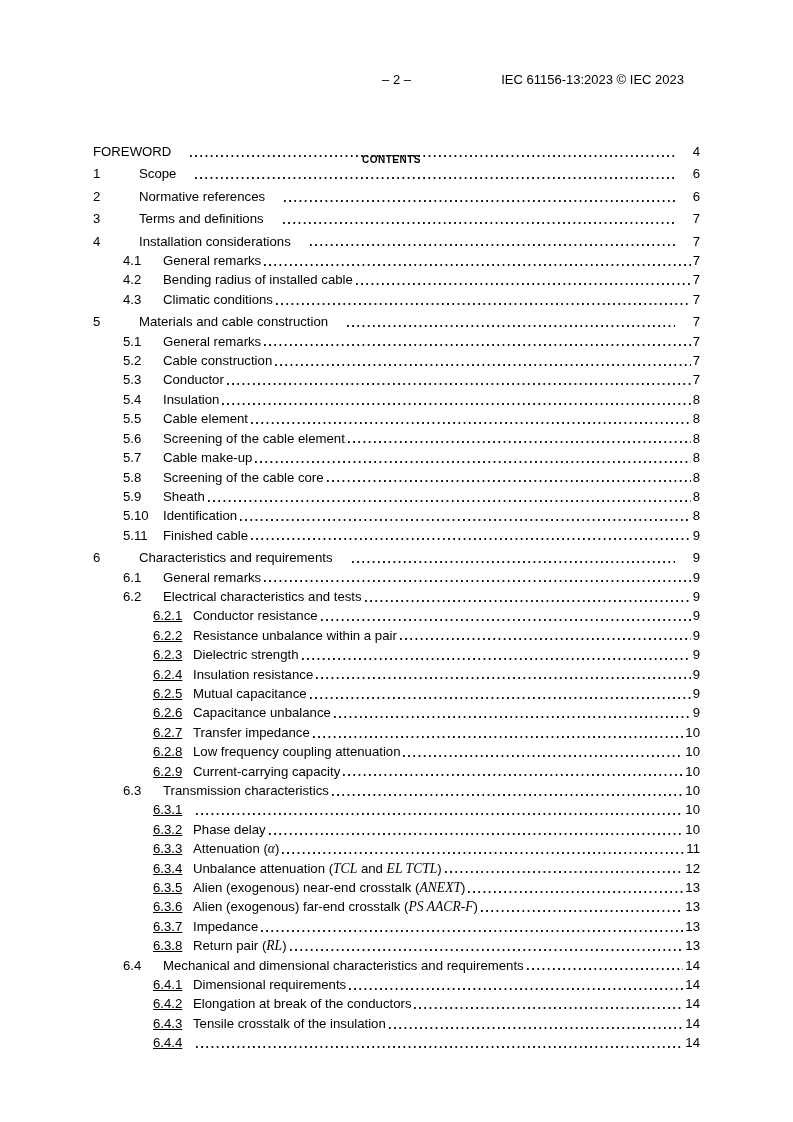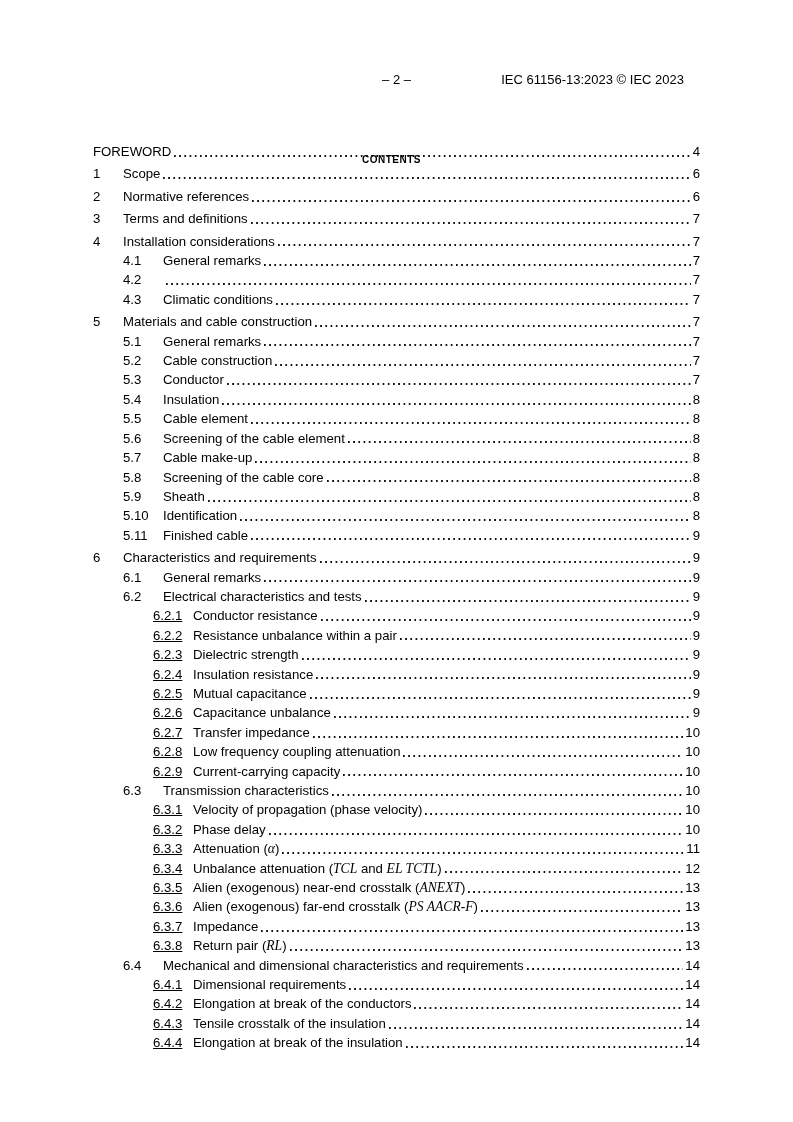--- a/index.html
+++ b/index.html
@@ -38,21 +38,21 @@
   }
   .toc-row {
     display: flex;
     align-items: stretch;
     line-height: 19.4px;
     min-height: 19.4px;
     white-space: nowrap;
   }
   .toc-row.gap { margin-top: 3px; }
   .toc-row .num { flex: 0 0 auto; }
-  .toc-row.lvl0 { padding-left: 0; }
+  .toc-row.lvl0 { padding-left: 0; gap: 16px; }
   .toc-row.lvl0 .num { width: 30px; }
   .toc-row.lvl1 { padding-left: 30px; }
   .toc-row.lvl1 .num { width: 40px; }
   .toc-row.lvl2 { padding-left: 60px; }
   .toc-row.lvl2 .num { width: 40px; text-decoration: underline; }
   .toc-row .label { flex: 0 1 auto; overflow: hidden; }
   .toc-row .leader {
     flex: 1 1 8px;
     margin: 0 2px 0 3px;
     background-image: radial-gradient(circle at 1px 1px, #111 0.85px, transparent 1.25px);
@@ -110,20 +110,21 @@
         <span class="pg">7</span>
       </div>
       <div class="toc-row lvl1">
         <span class="num">4.1</span>
         <span class="label">General remarks</span>
         <span class="leader"></span>
         <span class="pg">7</span>
       </div>
       <div class="toc-row lvl1">
         <span class="num">4.2</span>
+        <span class="label">Bending radius of installed cable</span>
         <span class="leader"></span>
         <span class="pg">7</span>
       </div>
       <div class="toc-row lvl1">
         <span class="num">4.3</span>
         <span class="label">Climatic conditions</span>
         <span class="leader"></span>
         <span class="pg">7</span>
       </div>
       <div class="toc-row lvl0 gap">
@@ -271,21 +272,20 @@
         <span class="pg">10</span>
       </div>
       <div class="toc-row lvl1">
         <span class="num">6.3</span>
         <span class="label">Transmission characteristics</span>
         <span class="leader"></span>
         <span class="pg">10</span>
       </div>
       <div class="toc-row lvl2">
         <span class="num">6.3.1</span>
-        <span class="label">Velocity of propagation (phase velocity)</span>
         <span class="leader"></span>
         <span class="pg">10</span>
       </div>
       <div class="toc-row lvl2">
         <span class="num">6.3.2</span>
         <span class="label">Phase delay</span>
         <span class="leader"></span>
         <span class="pg">10</span>
       </div>
       <div class="toc-row lvl2">
@@ -343,19 +343,18 @@
         <span class="pg">14</span>
       </div>
       <div class="toc-row lvl2">
         <span class="num">6.4.3</span>
         <span class="label">Tensile crosstalk of the insulation</span>
         <span class="leader"></span>
         <span class="pg">14</span>
       </div>
       <div class="toc-row lvl2">
         <span class="num">6.4.4</span>
-        <span class="label">Elongation at break of the insulation</span>
         <span class="leader"></span>
         <span class="pg">14</span>
       </div>
     </div>
 
 </div>
 
 </body></html>

